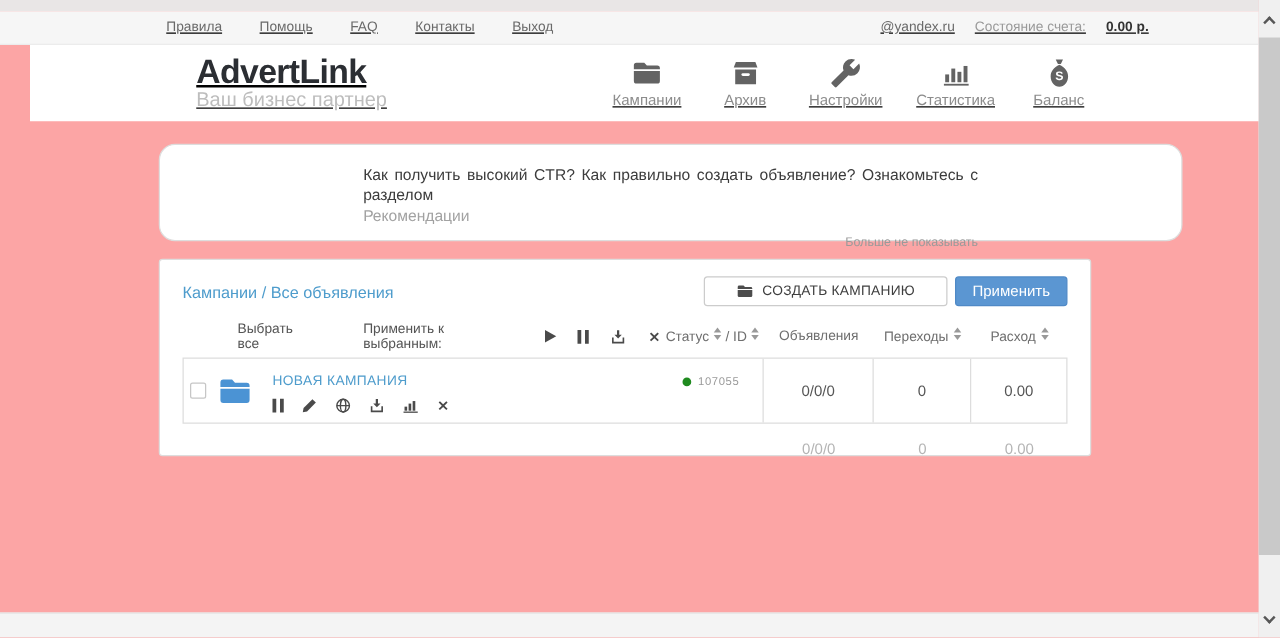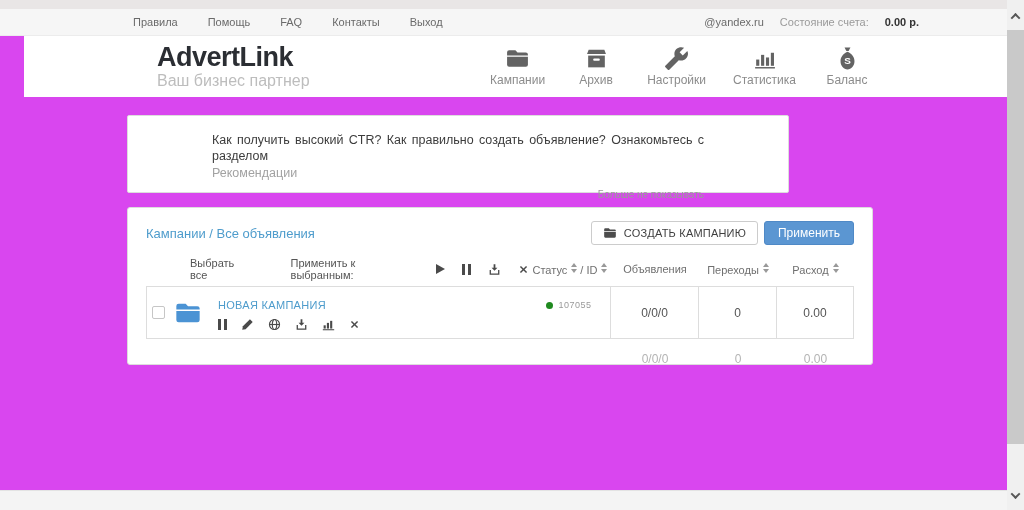--- a/index.html
+++ b/index.html
@@ -1,19 +1,19 @@
 <!DOCTYPE html>
 <html><head>
 <meta charset="utf-8">
 <style>
   * { margin:0; padding:0; box-sizing:border-box; }
   html,body { width:1024px; height:510px; overflow:hidden; }
   body { font-family:"Liberation Sans","DejaVu Sans",sans-serif; background:#ebebeb; position:relative; }
 
-  .content-col { position:absolute; left:0; top:0; width:1007px; height:510px; background:#d946ef; }
+  .content-col { position:absolute; left:0; top:0; width:1007px; height:510px; background:#fca5a5;text-decoration:underline; }
 
   
   .topstrip { height:9px; background:#e9e6e6; }
   .topbar { height:27px; background:#f6f6f6; border-bottom:1px solid #ececec;
             display:flex; align-items:center; padding:0 88px 0 133px; font-size:11px; color:#6a6a6a; }
   .topbar-links { display:flex; gap:30px; }
   .topbar-links a { color:#6a6a6a; text-decoration:none; cursor:pointer; }
   .topbar-right { margin-left:auto; display:flex; align-items:center; gap:16px; }
   .topbar-right .muted { color:#9a9a9a; }
   .topbar-right .strong { color:#333; font-weight:bold; }
@@ -22,35 +22,35 @@
   .header { height:61px; background:#fff; display:flex; align-items:center;
             padding:0 136px 0 133px;margin-left:24px; }
   .logo { font-size:27px; font-weight:bold; color:#2b2e33; letter-spacing:-0.5px; line-height:28px; }
   .tagline { font-size:16px; color:#bdbdbd; margin-top:1px; }
   .mainnav { margin-left:auto; display:flex; gap:27px; }
   .nav-item { display:flex; flex-direction:column; align-items:center; gap:2px; cursor:pointer; min-width:48px; }
   .nav-item svg { width:25px; height:25px; fill:#636363; }
   .nav-item .nav-label { font-size:12px; color:#8c8c8c; white-space:nowrap; }
 
   
-  .notice { position:absolute; left:127px; top:115px; width:662px; height:78px;
-            background:#fff; border:1px solid #ddd; border-radius:2px; }
+  .notice { position:absolute; left:127px; top:115px; width:819px; height:78px;
+            background:#fff; border:1px solid #ddd; border-radius:13px; }
   .notice-inner { width:492px; margin:16px auto 0; }
   .notice-text { font-size:12.5px; color:#3c3c3c; text-align:justify; text-align-last:justify; line-height:16px; }
   .notice-link { font-size:12.5px; color:#a2a2a2; margin-top:2px; cursor:pointer; }
   .notice-dismiss { font-size:10px; color:#9a9a9a; text-align:right; margin-top:9px; cursor:pointer; }
 
   
   .panel { position:absolute; left:127px; top:207px; width:746px; height:158px;
            background:#fff; border:1px solid #ddd; border-radius:3px; padding:13px 18px 0; overflow:hidden; }
   .panel-head { display:flex; align-items:center; }
   .breadcrumb { font-size:13px; color:#4e9ccc; cursor:pointer; }
   .head-actions { margin-left:auto; display:flex; align-items:center; gap:6px; }
   .btn-create { height:24px; background:#fff; border:1px solid #ccc; border-radius:3px;
-                font-size:11px; color:#3f3f3f; padding:0 11px; display:flex; align-items:center; gap:7px;
+                font-size:11px; color:#3f3f3f; padding:0 25px; display:flex; align-items:center; gap:7px;
                 cursor:pointer; font-family:inherit; letter-spacing:0.2px; }
   .btn-create svg { width:14px; height:14px; fill:#4c4c4c; }
   .date-input { height:24px; width:132px; border:1px solid #ccc; border-radius:3px; text-align:center;
                 font-size:11.5px; color:#555; font-family:inherit; background:#fff; }
   .btn-apply { height:24px; background:#5b96d2; border:1px solid #4f89c6; border-radius:3px;
                color:#fff; font-size:12px; padding:0 13px; cursor:pointer; font-family:inherit; }
 
   
   .toolbar { display:flex; align-items:center; margin-top:12px; font-size:11px; color:#555;padding-left:44px; }
   .tb-left { flex:1; display:flex; align-items:center; }

